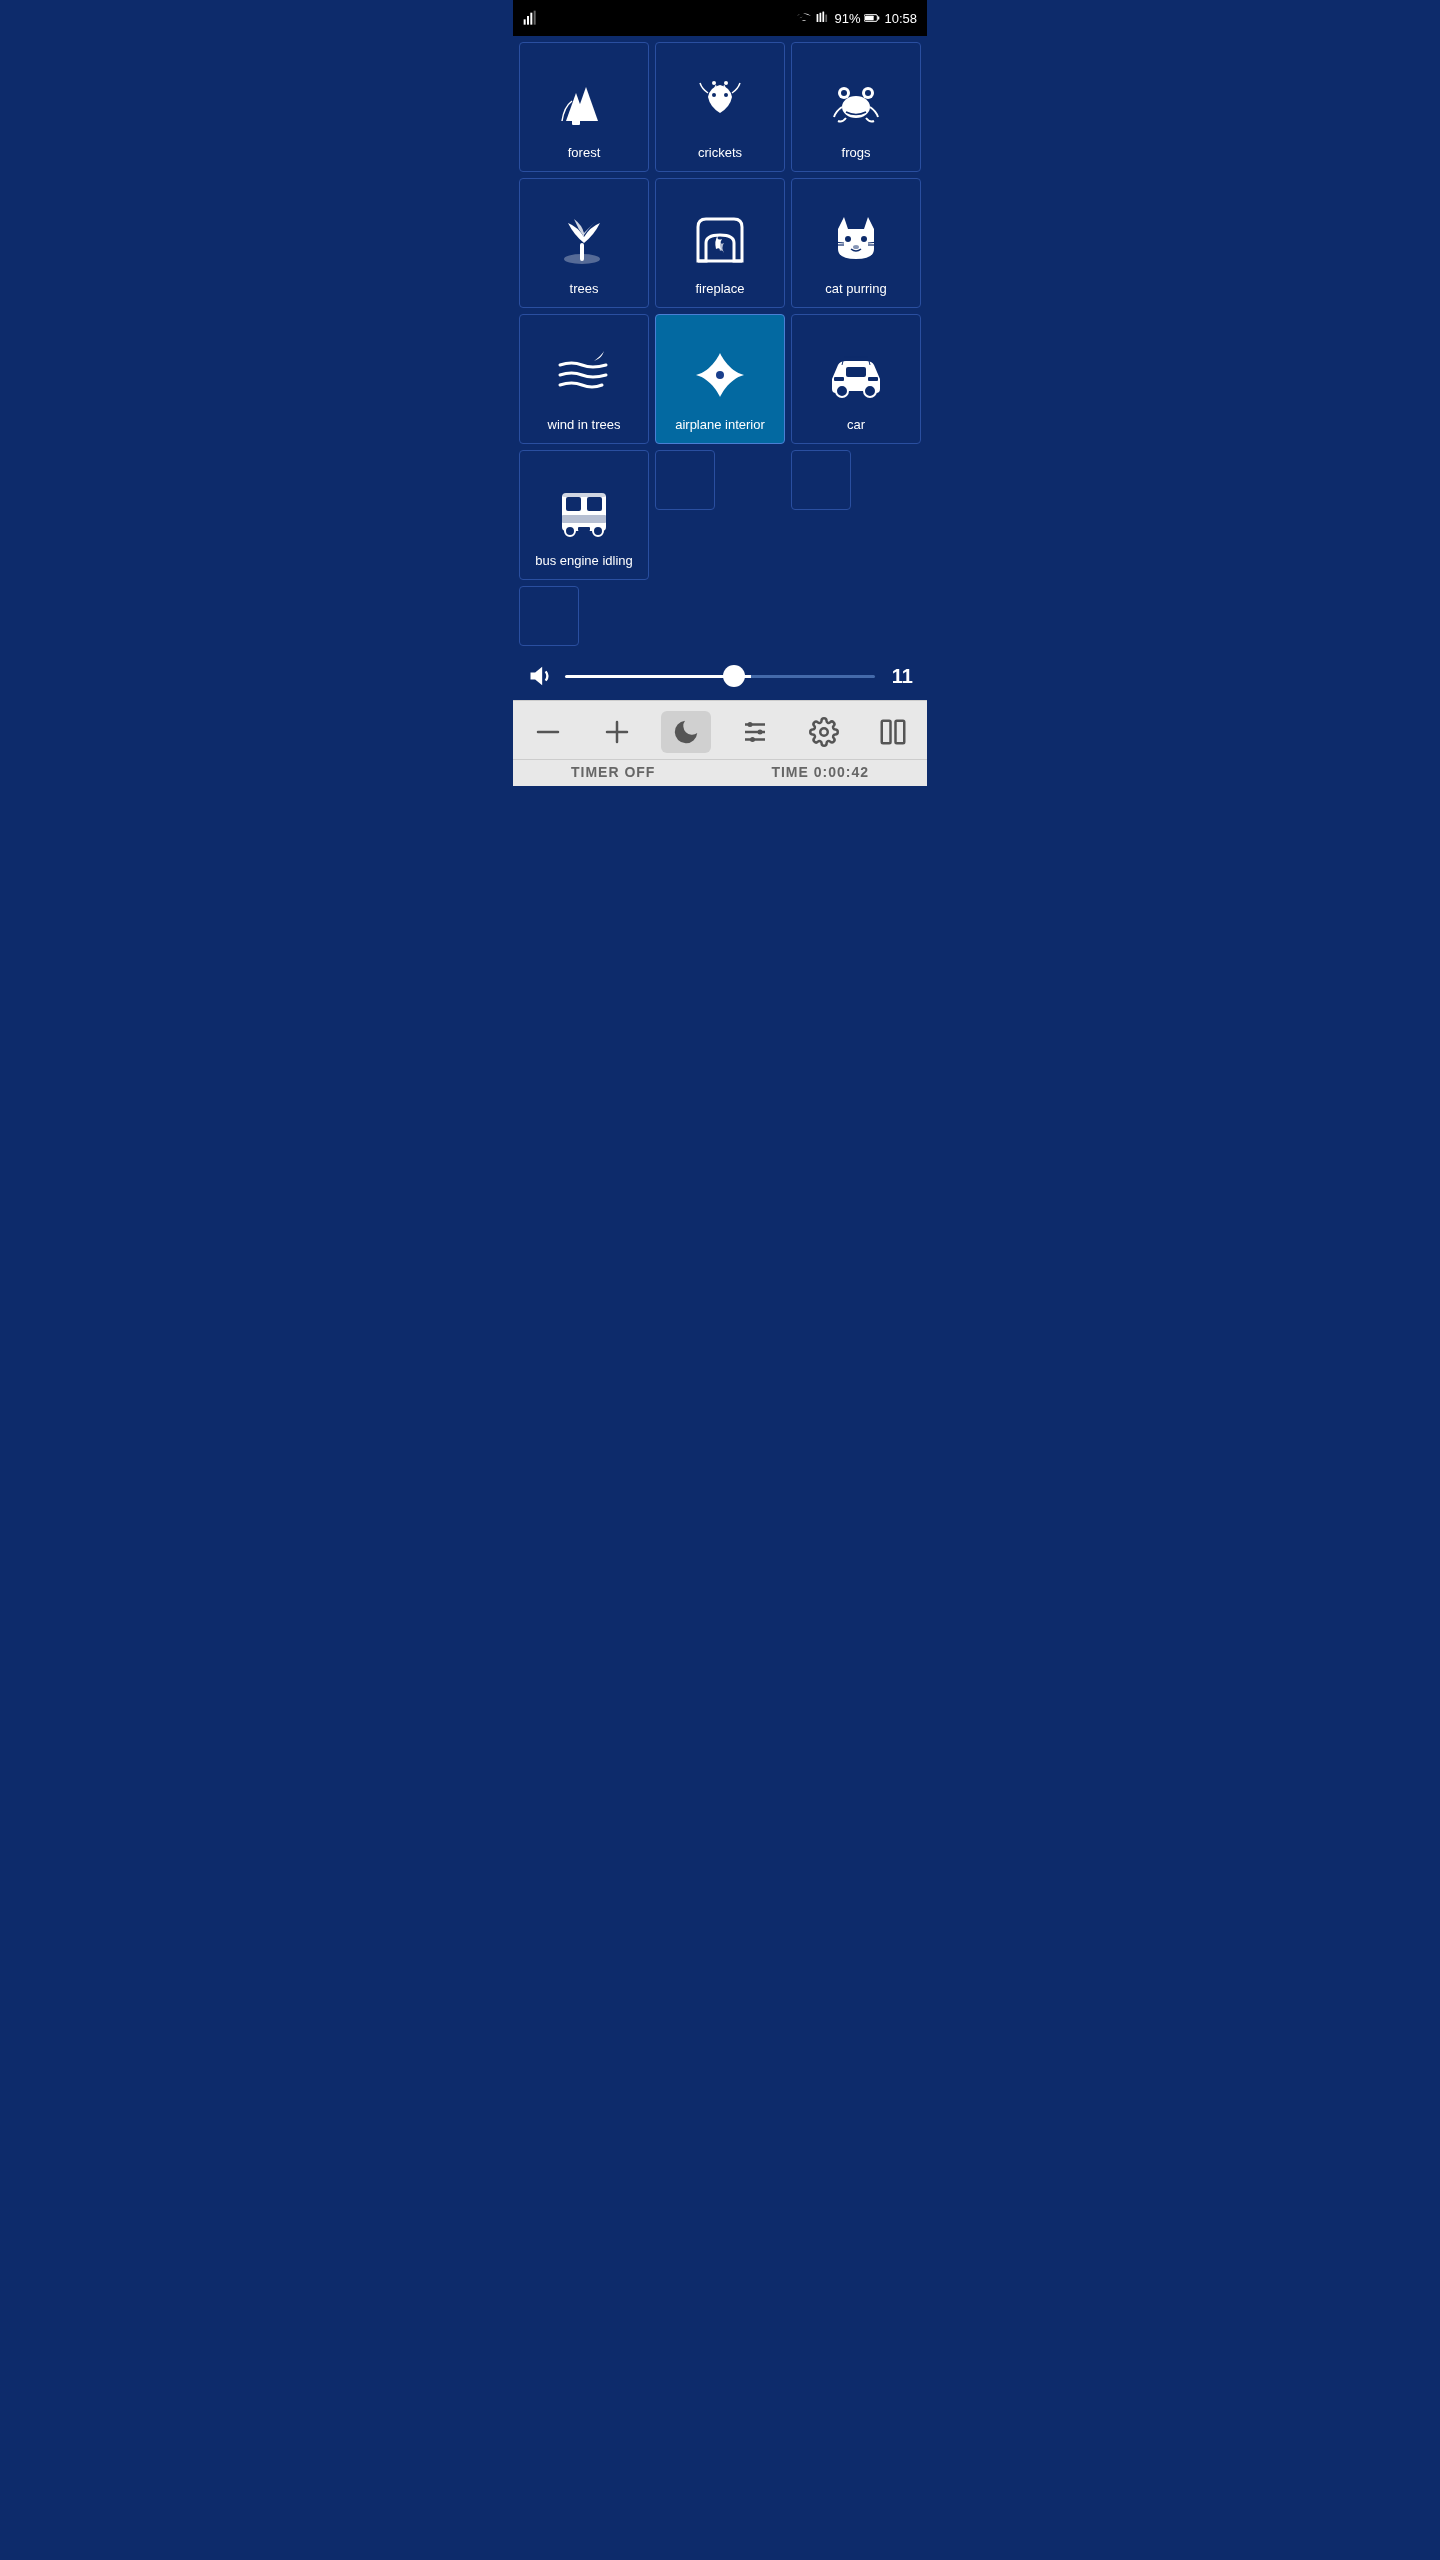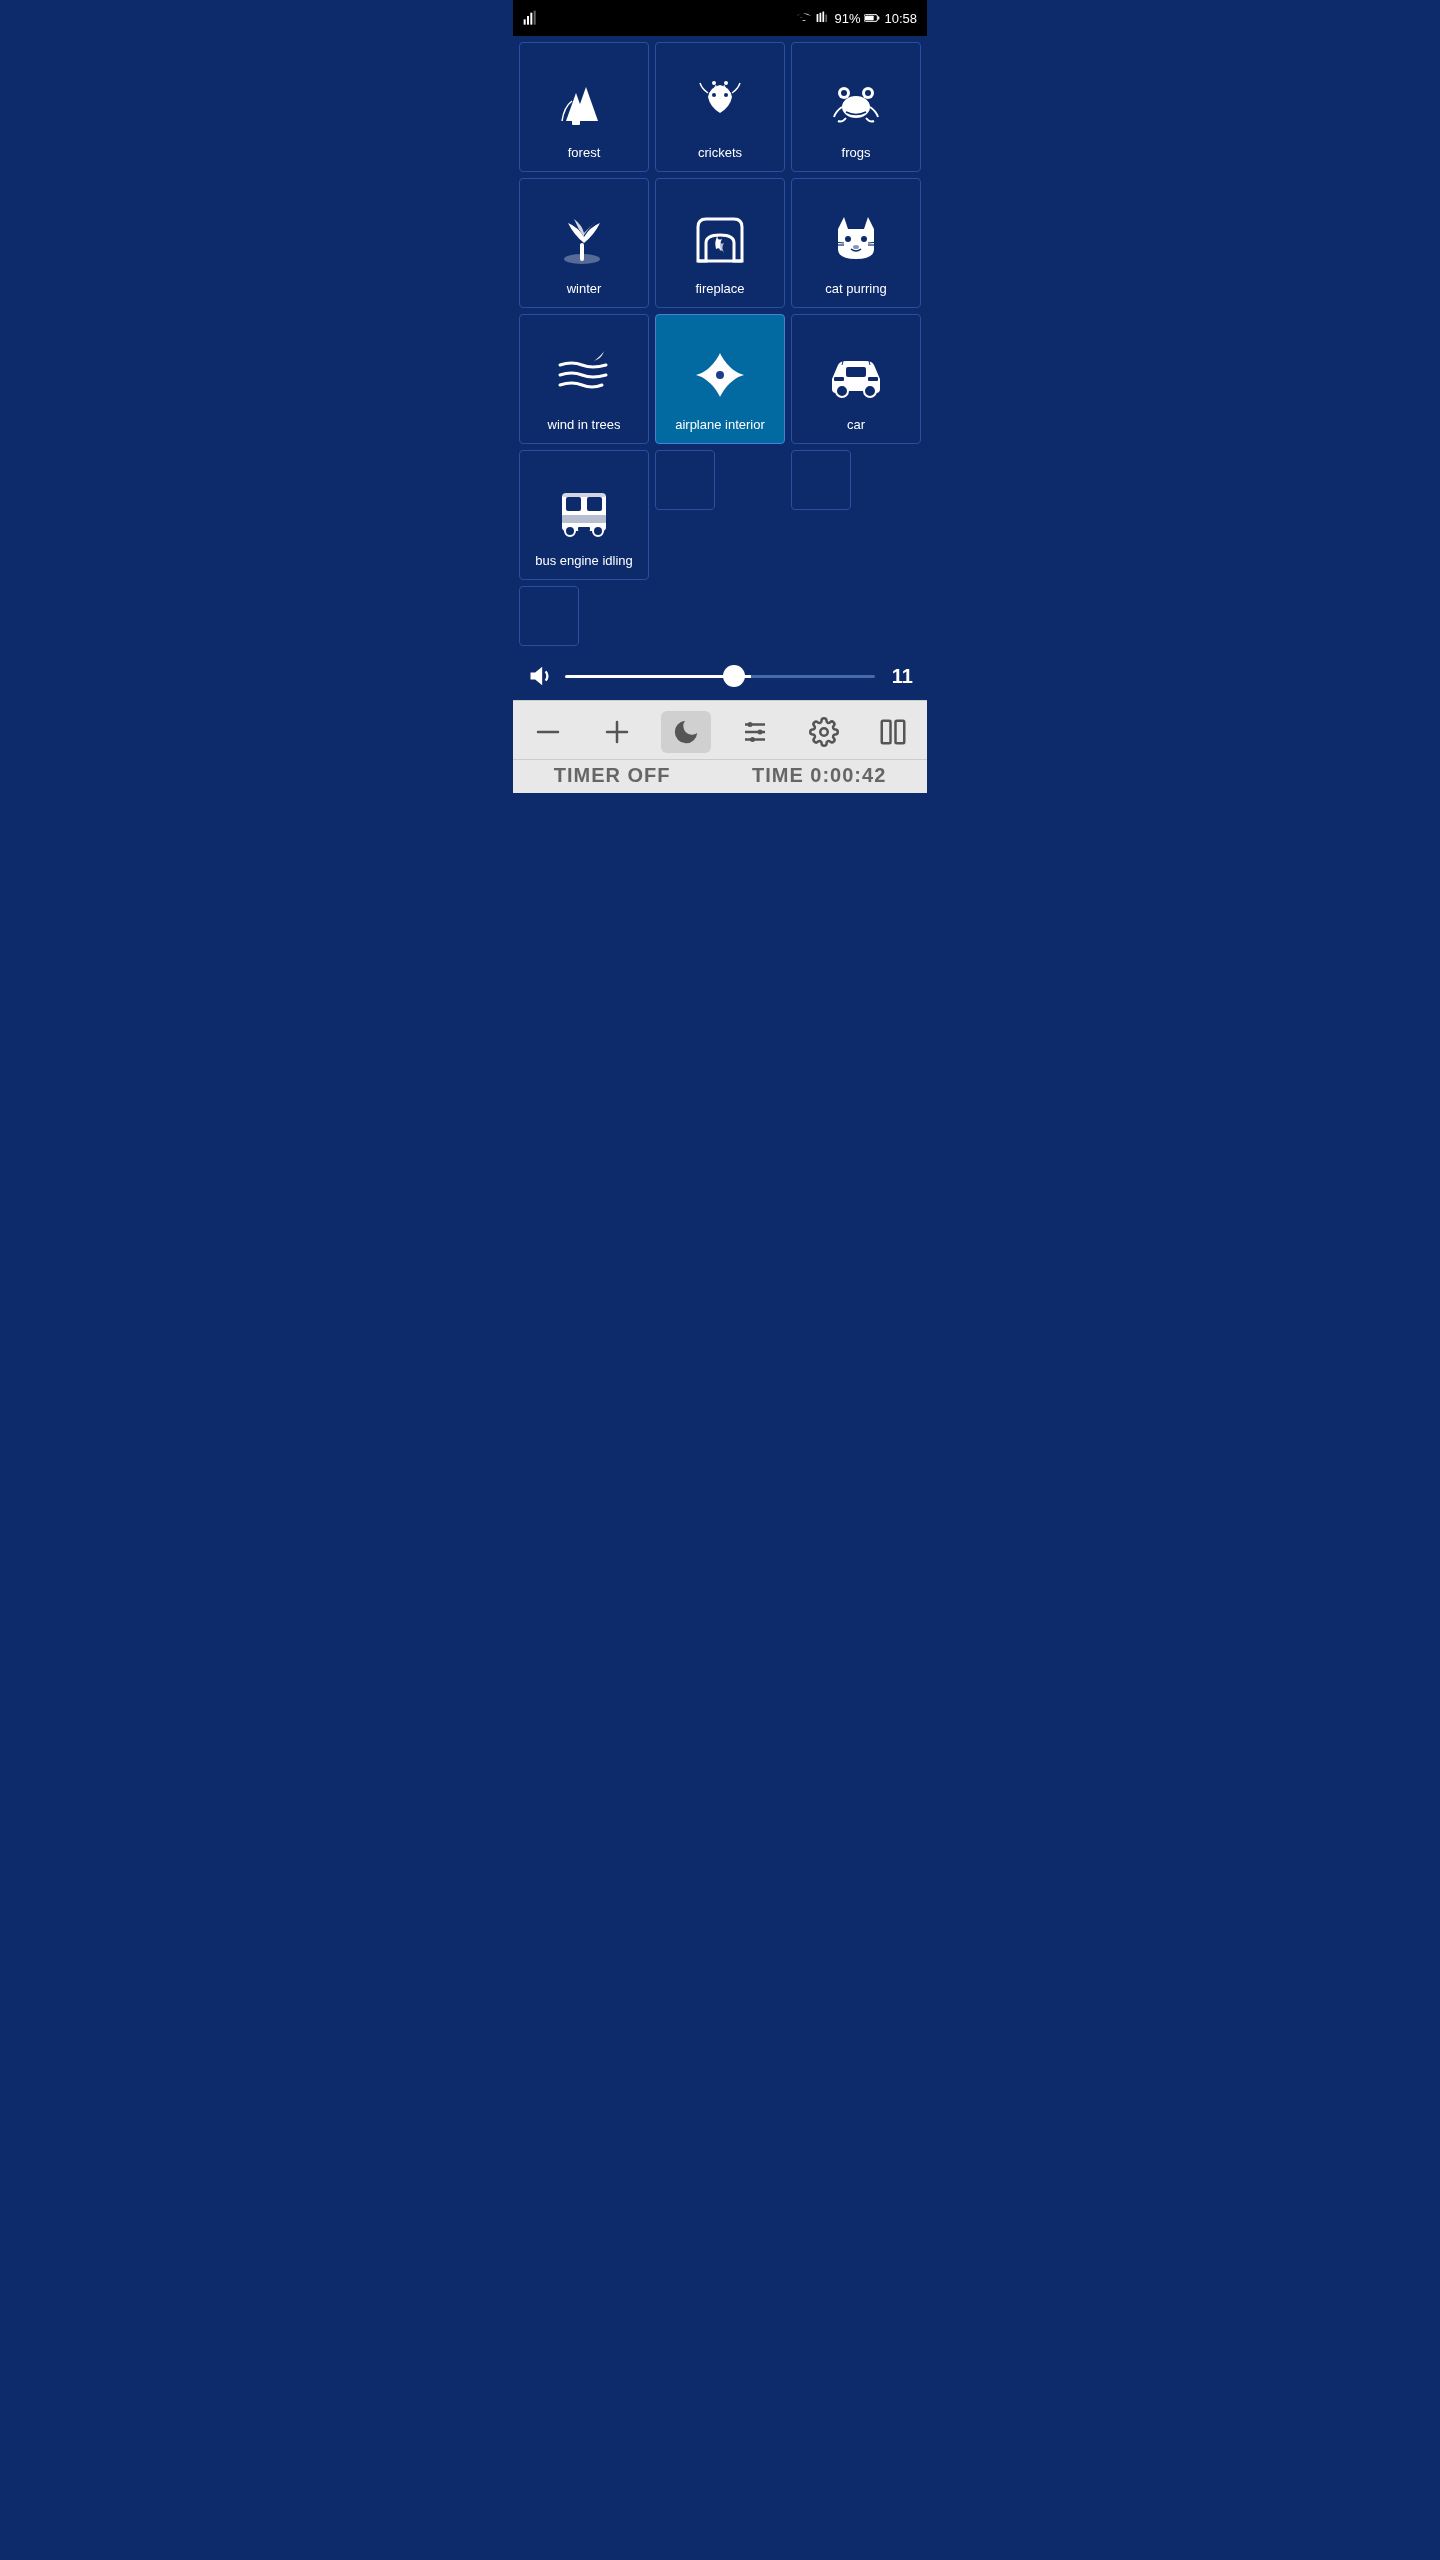--- a/index.html
+++ b/index.html
@@ -116,21 +116,21 @@
     .bottom-btn svg { width: 30px; height: 30px; fill: #555; }
     .status-footer {
       background: #e8e8e8;
       display: flex;
       justify-content: space-around;
       padding: 4px 0 6px;
       border-top: 1px solid #ccc;
     }
     .status-footer span {
       color: #666;
-      font-size: 20px;
+      font-size: 14px;
       font-weight: bold;
       letter-spacing: 1px;
     }
     .partial-card {
       height: 60px;
     }
   </style>
 </head>
 <body>
 
@@ -208,21 +208,21 @@
 
   <div class="sound-card">
     <svg viewBox="0 0 64 64">
       <ellipse cx="30" cy="52" rx="18" ry="5" fill="white" opacity="0.3"></ellipse>
       <rect x="28" y="36" width="4" height="18" rx="2" fill="white"></rect>
       <path d="M32 36 Q22 28 16 16 Q26 20 32 30" fill="white"></path>
       <path d="M32 36 Q42 28 48 16 Q38 20 32 30" fill="white"></path>
       <path d="M32 30 Q26 22 22 12 Q30 18 32 26" fill="white" opacity="0.8"></path>
       <path d="M32 26 Q38 20 44 14 Q36 22 32 28" fill="white" opacity="0.8"></path>
     </svg>
-    <span class="label">winter</span>
+    <span class="label">trees</span>
   </div>
 
   <div class="sound-card">
     <svg viewBox="0 0 64 64">
       <path d="M10 54 L10 20 Q10 12 18 12 L46 12 Q54 12 54 20 L54 54 Z" fill="none" stroke="white" stroke-width="3"></path>
       <path d="M10 54 L18 54 L18 36 Q18 28 32 28 Q46 28 46 36 L46 54 L54 54" fill="none" stroke="white" stroke-width="3"></path>
       <path d="M28 42 Q26 34 30 28 Q28 34 34 32 Q30 38 34 44 Q32 40 28 42Z" fill="white"></path>
       <path d="M32 44 Q30 38 33 34 Q32 38 36 36 Q33 40 36 46 Q34 42 32 44Z" fill="white" opacity="0.7"></path>
     </svg>
     <span class="label">fireplace</span>

